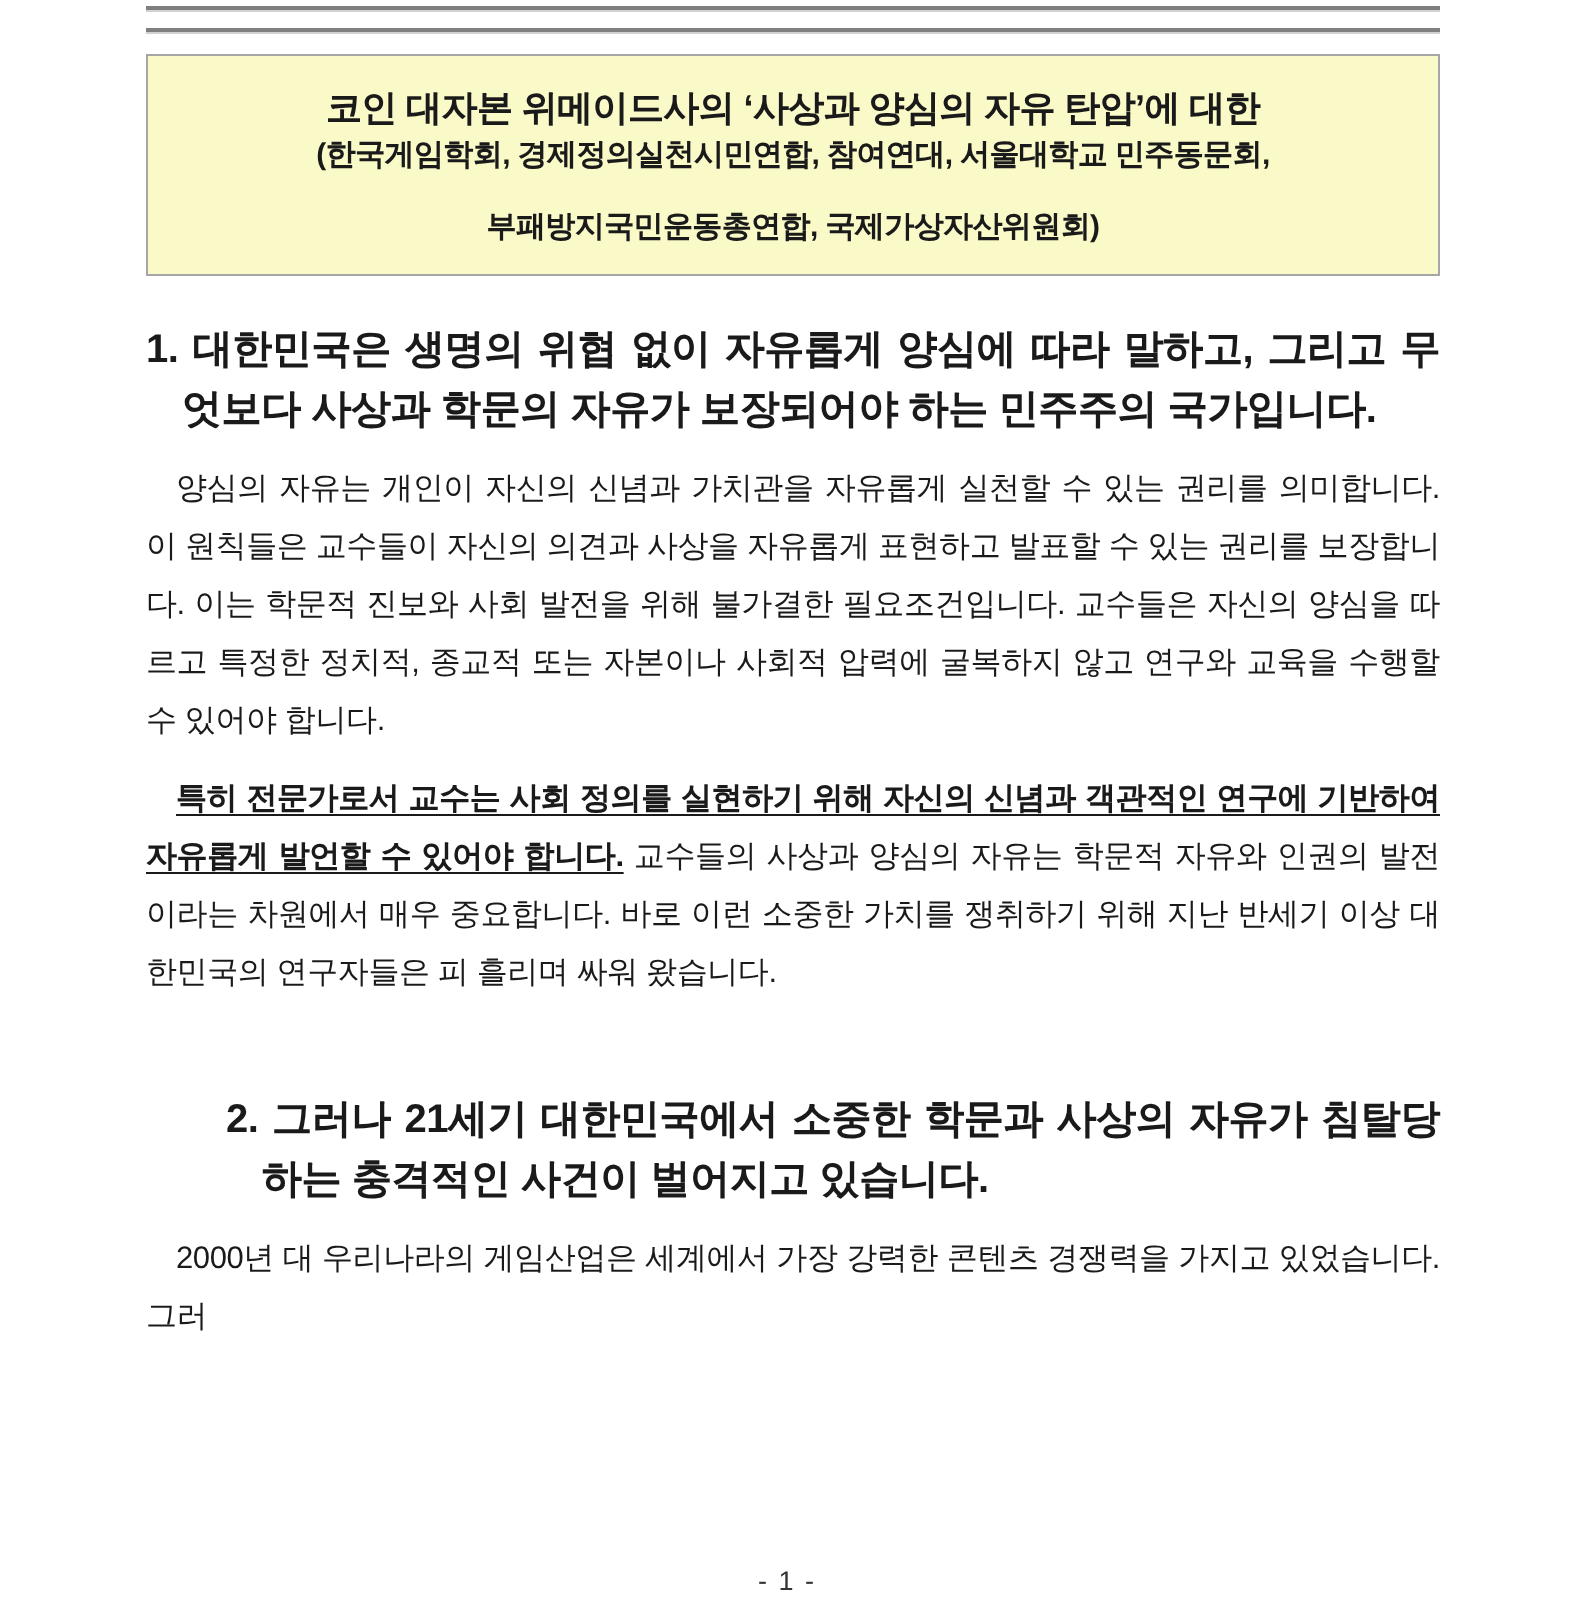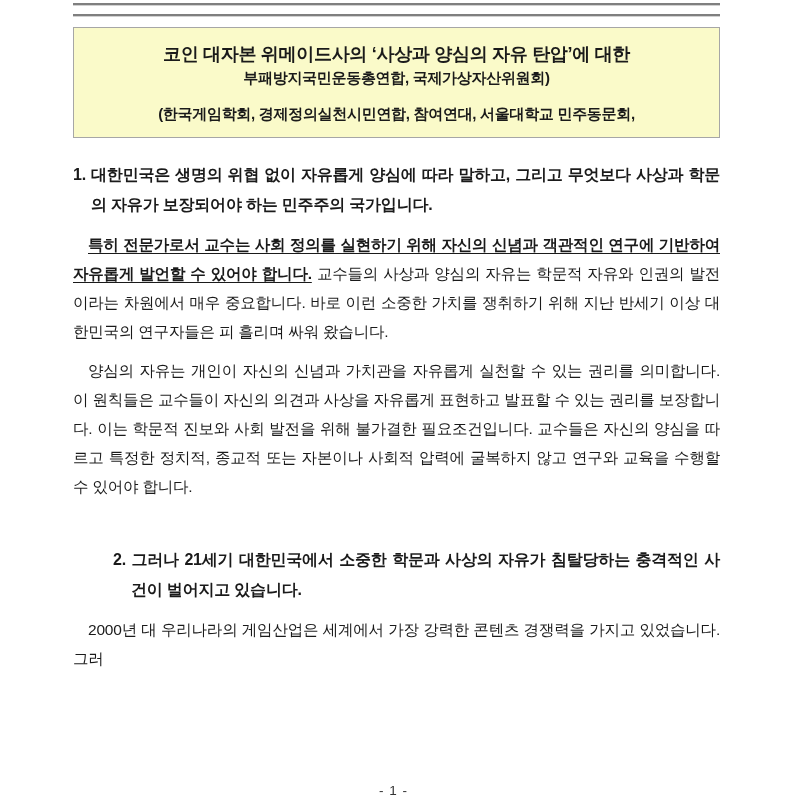--- a/index.html
+++ b/index.html
@@ -43,21 +43,21 @@
   p{margin:0;}
   .heading,.para{
     font-size:15.5px;
     line-height:29px;
     text-align:justify;
     word-break:break-all;
     letter-spacing:-0.2px;
   }
   .heading{
     font-weight:700;
-    font-size:16px;
+    font-size:20px;
     line-height:30px;
     padding-left:18px;text-indent:-18px;
     margin-top:22px;
   }
   .heading.s2{margin-top:44px;margin-left:40px;}
   .para{margin-top:10px;}
   .para.indent{text-indent:15px;}
   .bold-underline{
     font-weight:700;
     text-decoration:underline;
@@ -77,29 +77,29 @@
 </head>
 <body style="--page-bg: #ffffff; --text-color: #1a1a1a; --rule-color: #7f7f7f; --title-box-bg: #fafac9; --title-box-border: #a6a6a6; --page-number-color: #333333;">
 
 <div class="page">
 
   <div class="rule rule-1"></div>
   <div class="rule rule-2"></div>
 
   <div class="title-box">
     <div class="t1">코인 대자본 위메이드사의 ‘사상과 양심의 자유 탄압’에 대한</div>
+    <div class="t2">(한국게임학회, 경제정의실천시민연합, 참여연대, 서울대학교 민주동문회,</div>
     <div class="t2">부패방지국민운동총연합, 국제가상자산위원회)</div>
-    <div class="t2">(한국게임학회, 경제정의실천시민연합, 참여연대, 서울대학교 민주동문회,</div>
   </div>
 
   <p class="heading">1. 대한민국은 생명의 위협 없이 자유롭게 양심에 따라 말하고, 그리고 무엇보다 사상과 학문의 자유가 보장되어야 하는 민주주의 국가입니다.</p>
 
+  <p class="para indent">양심의 자유는 개인이 자신의 신념과 가치관을 자유롭게 실천할 수 있는 권리를 의미합니다. 이 원칙들은 교수들이 자신의 의견과 사상을 자유롭게 표현하고 발표할 수 있는 권리를 보장합니다. 이는 학문적 진보와 사회 발전을 위해 불가결한 필요조건입니다. 교수들은 자신의 양심을 따르고 특정한 정치적, 종교적 또는 자본이나 사회적 압력에 굴복하지 않고 연구와 교육을 수행할 수 있어야 합니다.</p>
+
   <p class="para indent"><span class="bold-underline">특히 전문가로서 교수는 사회 정의를 실현하기 위해 자신의 신념과 객관적인 연구에 기반하여 자유롭게 발언할 수 있어야 합니다.</span><span> 교수들의 사상과 양심의 자유는 학문적 자유와 인권의 발전이라는 차원에서 매우 중요합니다. 바로 이런 소중한 가치를 쟁취하기 위해 지난 반세기 이상 대한민국의 연구자들은 피 흘리며 싸워 왔습니다.</span></p>
-
-  <p class="para indent">양심의 자유는 개인이 자신의 신념과 가치관을 자유롭게 실천할 수 있는 권리를 의미합니다. 이 원칙들은 교수들이 자신의 의견과 사상을 자유롭게 표현하고 발표할 수 있는 권리를 보장합니다. 이는 학문적 진보와 사회 발전을 위해 불가결한 필요조건입니다. 교수들은 자신의 양심을 따르고 특정한 정치적, 종교적 또는 자본이나 사회적 압력에 굴복하지 않고 연구와 교육을 수행할 수 있어야 합니다.</p>
 
   <p class="heading s2">2. 그러나 21세기 대한민국에서 소중한 학문과 사상의 자유가 침탈당하는 충격적인 사건이 벌어지고 있습니다.</p>
 
 
   <p class="para indent">2000년 대 우리나라의 게임산업은 세계에서 가장 강력한 콘텐츠 경쟁력을 가지고 있었습니다. 그러</p>
 
   <div class="page-number">- 1 -</div>
 
 </div>
 

